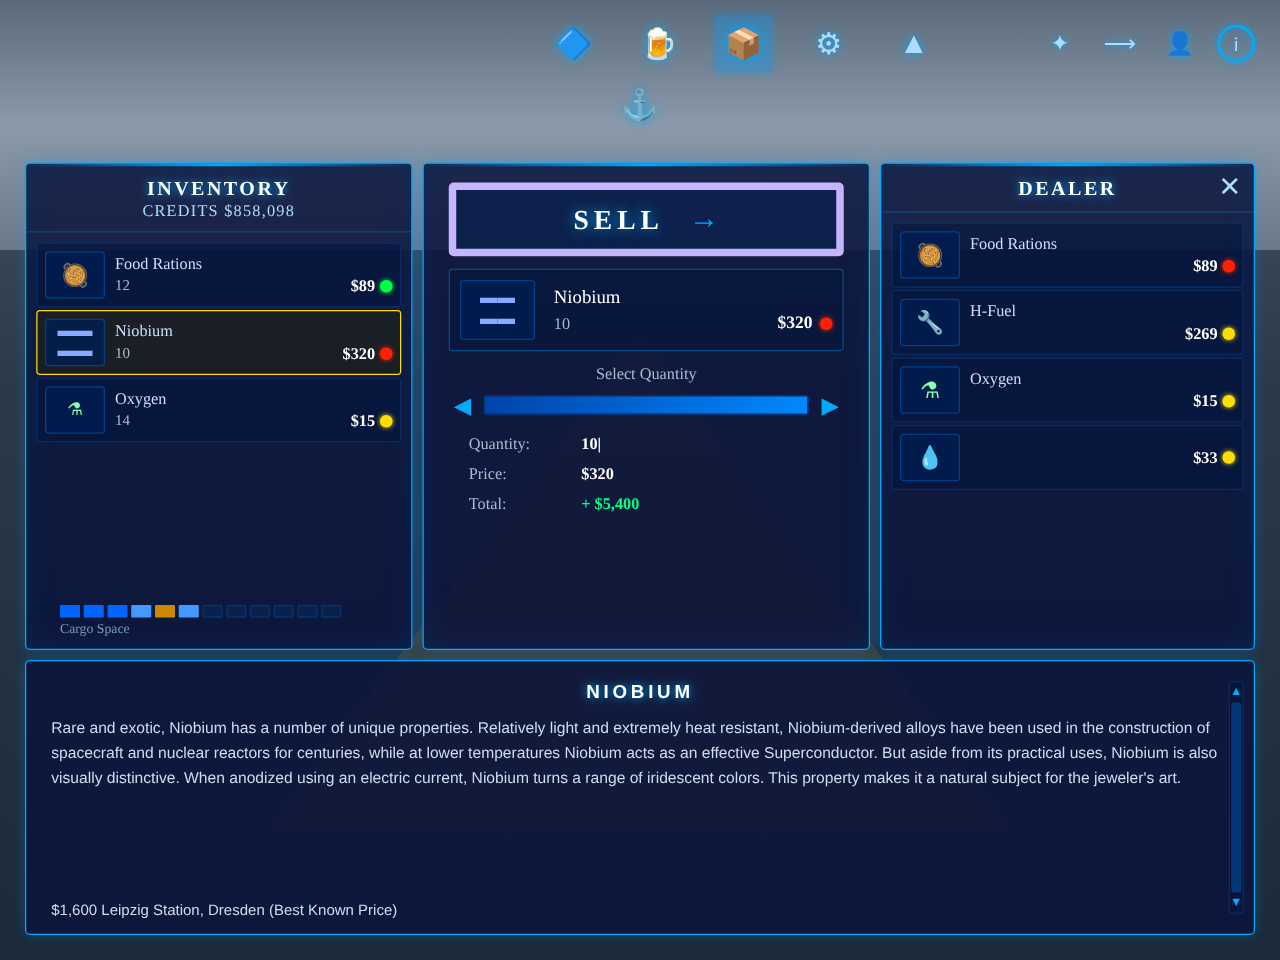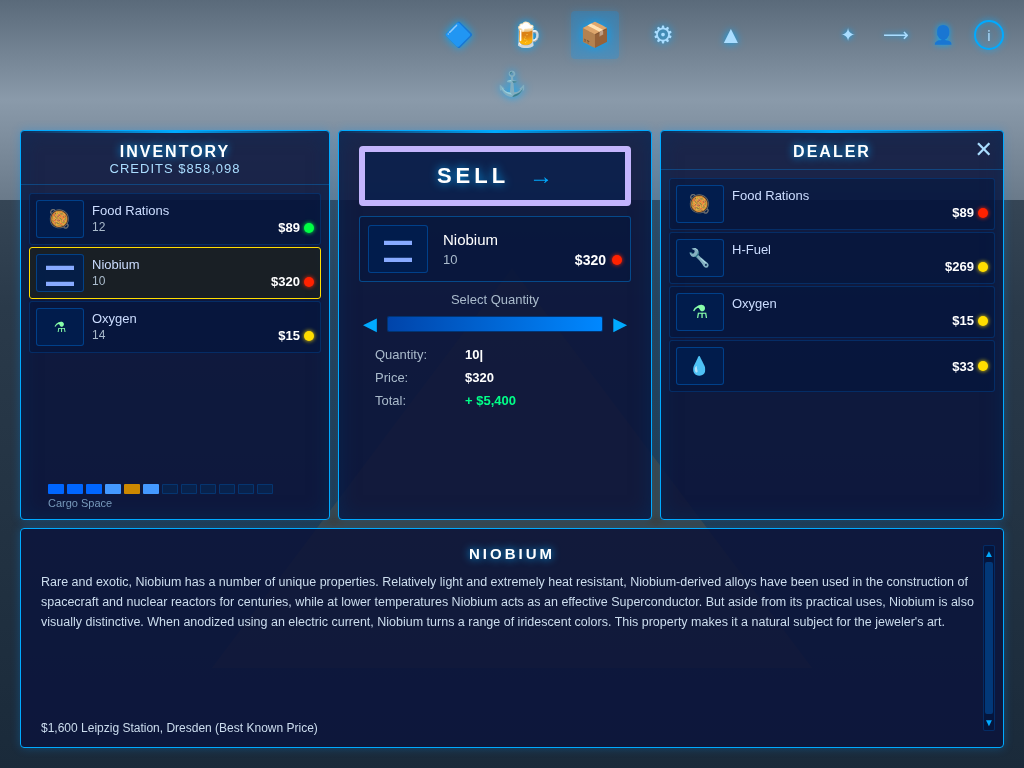--- a/index.html
+++ b/index.html
@@ -98,20 +98,21 @@
       display: flex;
       flex-direction: column;
       gap: 8px;
     }
 
     
     .panels-row {
       display: flex;
       gap: 8px;
       height: 390px;
+      font-family: Liberation Serif, serif;
     }
 
     
     .panel {
       background: rgba(10, 20, 60, 0.85);
       border: 1px solid #00aaff;
       border-radius: 4px;
       position: relative;
       box-shadow: 0 0 10px rgba(0, 150, 255, 0.3), inset 0 0 20px rgba(0, 50, 100, 0.5);
     }
@@ -355,21 +356,21 @@
     }
     .transaction-val {
       color: #ffffff;
       font-size: 13px;
       font-weight: bold;
     }
     .transaction-val.green { color: #00ff88; }
 
     
     .dealer-panel {
-      width: 344px;
+      width: 300px;
       flex-shrink: 0;
       position: relative;
     }
     .dealer-header {
       text-align: center;
       padding: 12px 8px 8px;
       border-bottom: 1px solid rgba(0, 150, 255, 0.3);
     }
     .dealer-title {
       color: #ffffff;

